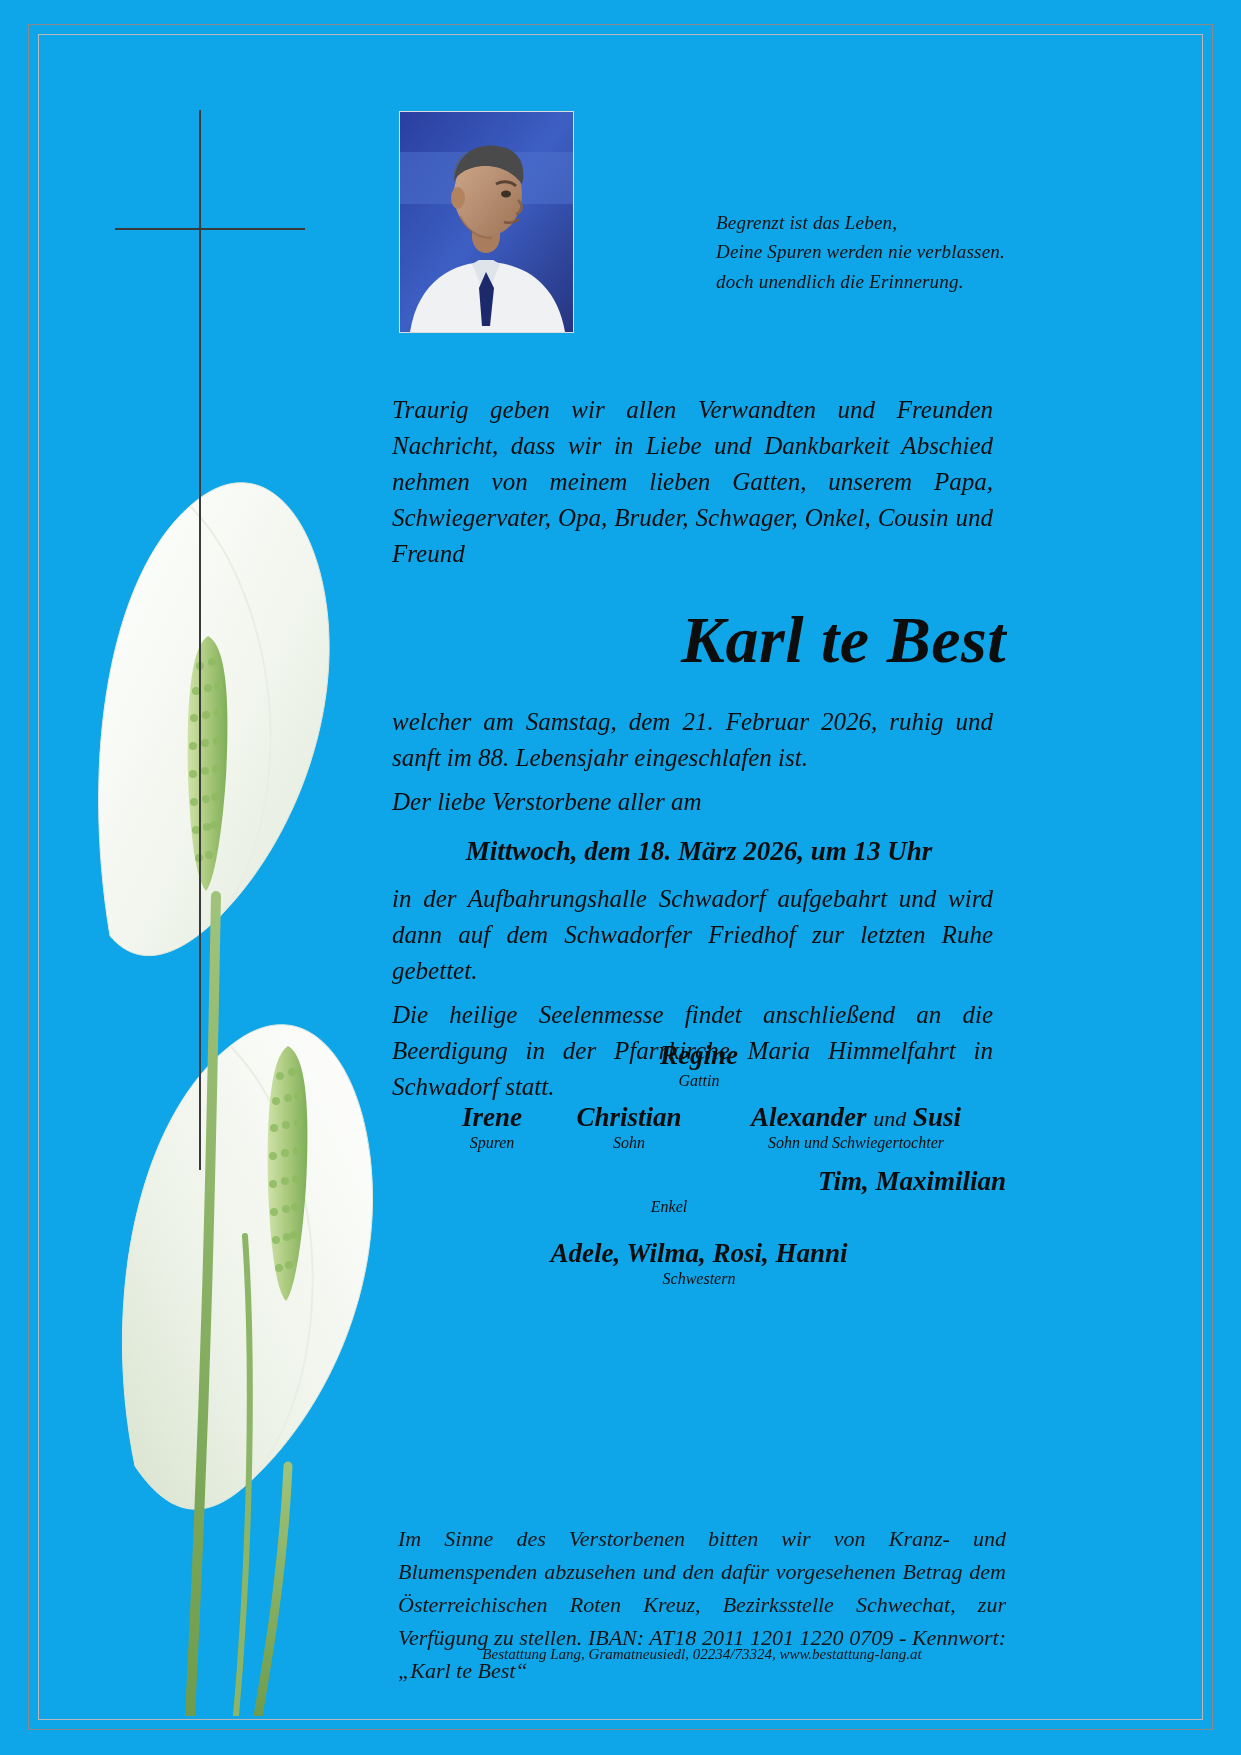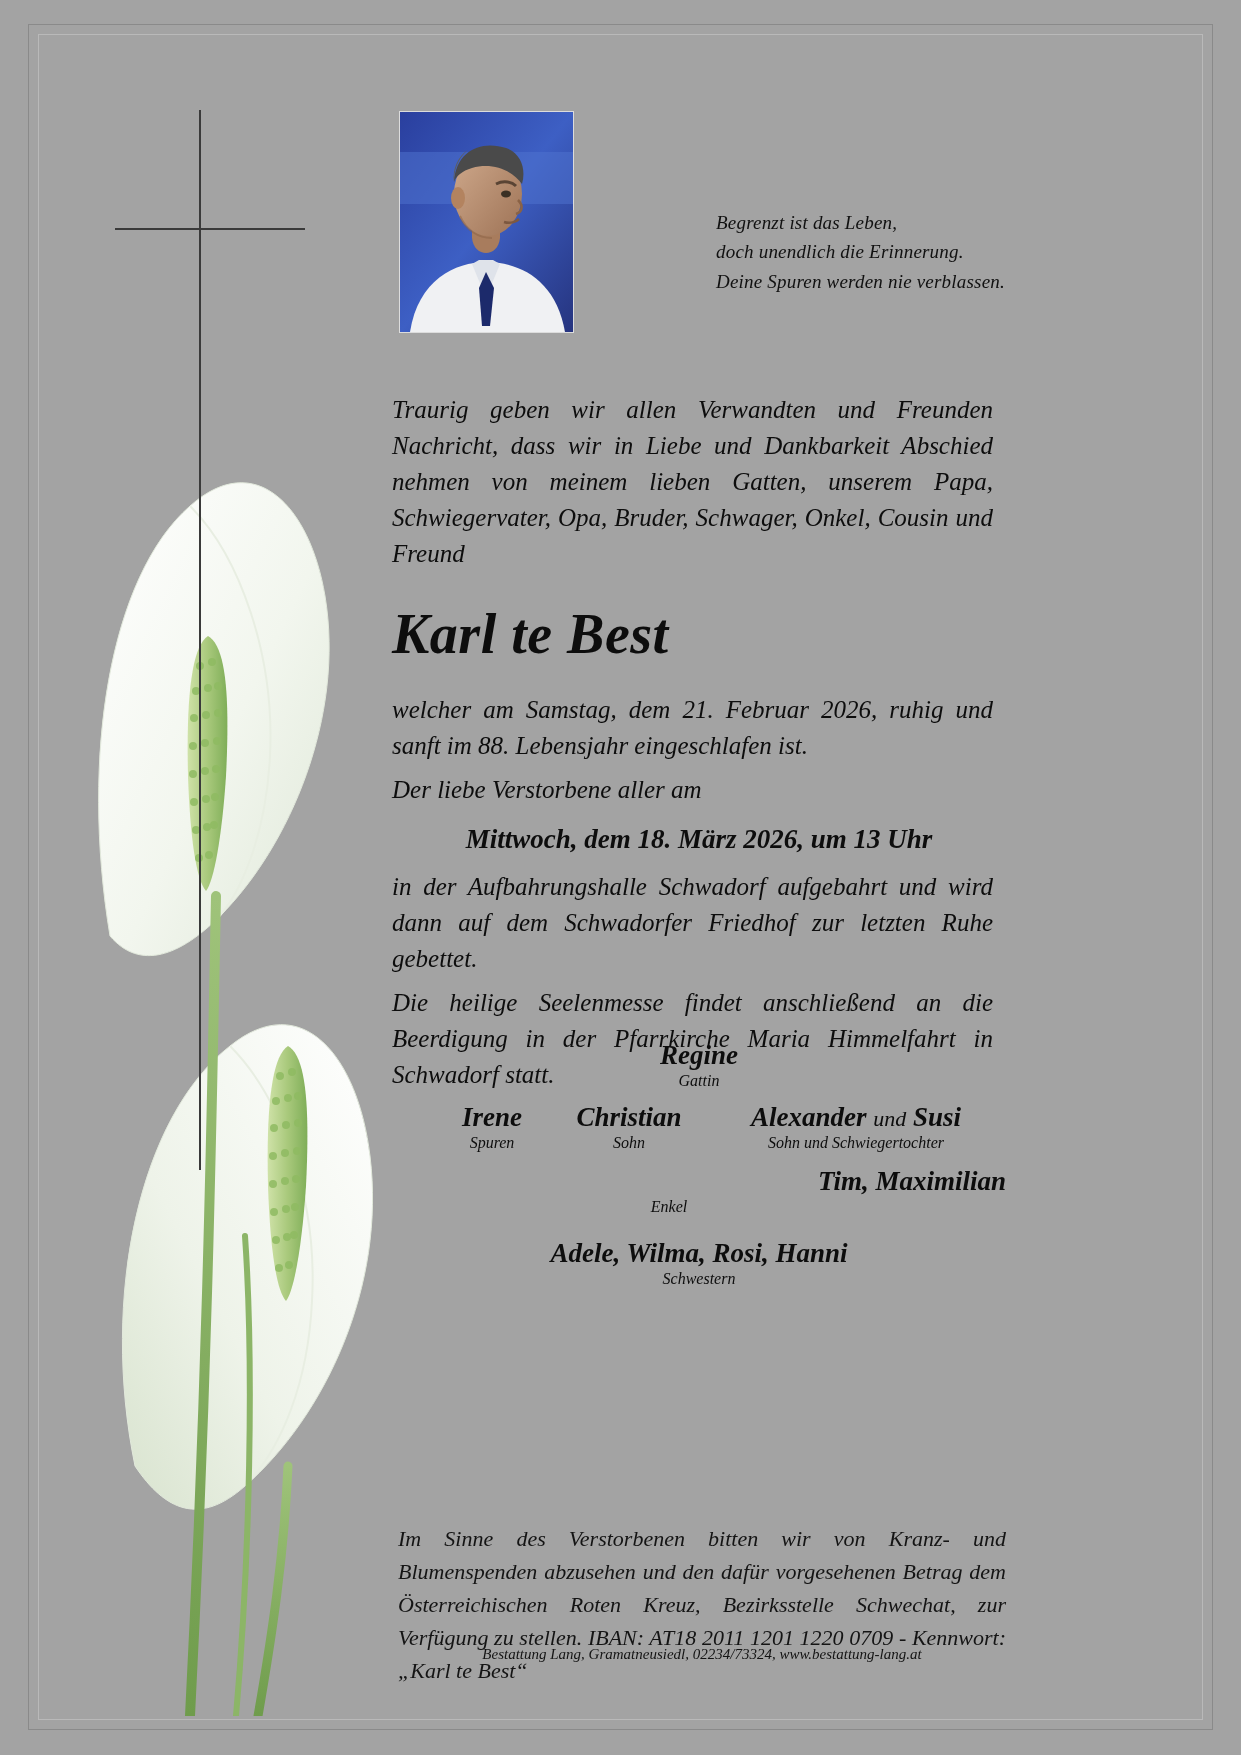--- a/index.html
+++ b/index.html
@@ -7,21 +7,21 @@
     padding: 0;
     background: #ffffff;
   }
   body {
     font-family: "Liberation Serif", serif;
   }
   .page {
     position: relative;
     width: 1241px;
     height: 1755px;
-    background: #a3a3a3;
+    background: #0ea5e9;
     overflow: hidden;
   }
   
   .frame-outer {
     position: absolute;
     left: 28px;
     top: 24px;
     width: 1185px;
     height: 1706px;
     border: 1px solid #8a8a8a;
@@ -108,22 +108,22 @@
   .para {
     font-size: 25px;
     line-height: 1.44;
     text-align: justify;
     margin: 0 13px 8px 0;
     font-style: italic;
   }
   .para.nojust { text-align: left; }
 
   .name {
-    text-align: left;
-    font-size: 56px;
+    text-align: right;
+    font-size: 66px;
     font-weight: bold;
     font-style: italic;
     margin: 30px 0 26px 0;
     letter-spacing: 0.5px;
   }
 
   .center-line {
     text-align: center;
     font-size: 27px;
     font-weight: bold;
@@ -341,22 +341,22 @@
       <ellipse cx="106" cy="82" rx="5" ry="3.4" fill="#3a3024"></ellipse>
 
       <path d="M118 88 C 124 94 122 100 116 102" stroke="#8a6245" stroke-width="2.5" fill="none"></path>
       <path d="M104 110 C 110 112 116 110 119 107" stroke="#7d5840" stroke-width="2.5" fill="none"></path>
       <path d="M60 104 C 66 118 78 126 92 126" stroke="#8a6245" stroke-width="2" fill="none" opacity="0.5"></path>
     </svg>
   </div>
 
   <div class="verse">
     <div>Begrenzt ist das Leben,</div>
+    <div>Deine Spuren werden nie verblassen.</div>
     <div>doch unendlich die Erinnerung.</div>
-    <div>Deine Spuren werden nie verblassen.</div>
   </div>
 
   <div class="main">
     <p class="para">Traurig geben wir allen Verwandten und Freunden Nachricht, dass wir in Liebe und Dankbarkeit Abschied nehmen von meinem lieben Gatten, unserem Papa, Schwiegervater, Opa, Bruder, Schwager, Onkel, Cousin und Freund</p>
     <div class="name">Karl te Best</div>
     <p class="para">welcher am Samstag, dem 21. Februar 2026, ruhig und sanft im 88. Lebensjahr eingeschlafen ist.</p>
     <p class="para nojust">Der liebe Verstorbene aller am</p>
     <div class="center-line">Mittwoch, dem 18. März 2026, um 13 Uhr</div>
     <p class="para">in der Aufbahrungshalle Schwadorf aufgebahrt und wird dann auf dem Schwadorfer Friedhof zur letzten Ruhe gebettet.</p>
     <p class="para">Die heilige Seelenmesse findet anschließend an die Beerdigung in der Pfarrkirche Maria Himmelfahrt in Schwadorf statt.</p>

